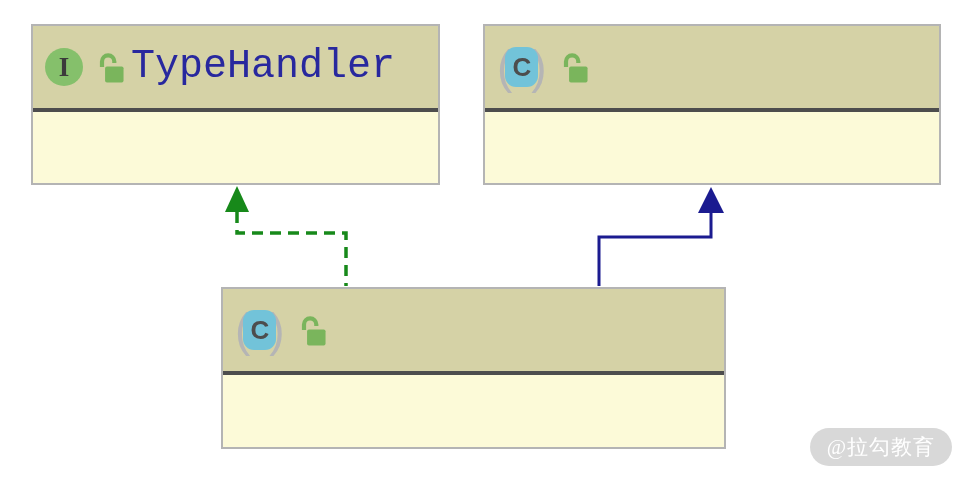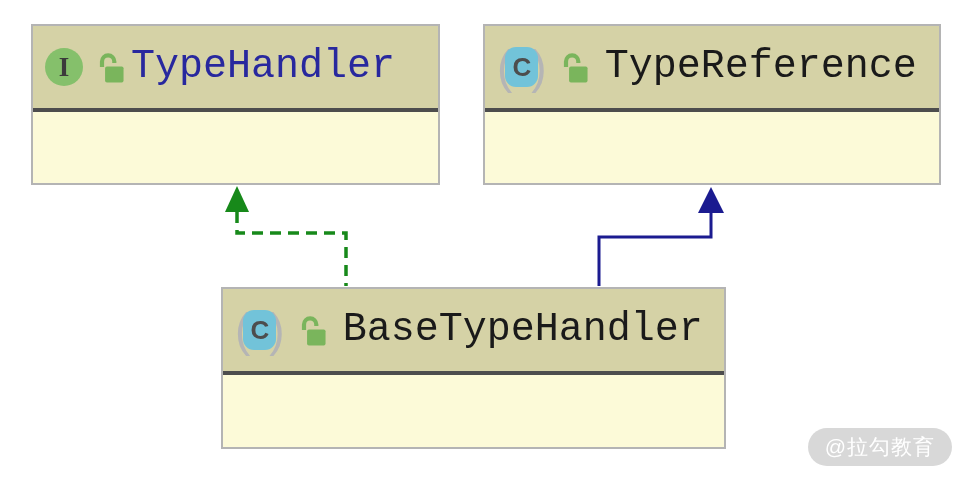--- a/index.html
+++ b/index.html
@@ -141,40 +141,38 @@
         <span class="paren open">(</span>
         <span class="class-badge">
           <span>C</span>
         </span>
         <span class="paren close">)</span>
       </span>
       <svg class="lock-icon" width="30" height="32" viewBox="0 0 24 26">
         <path d="M5.5 13 V8.5 a5 5 0 0 1 10 0 v1.2" fill="none" stroke-width="3.4" stroke="#7ab55c"></path>
         <rect x="8" y="12.5" width="15" height="13" rx="1.5" fill="#7ab55c"></rect>
       </svg>
-      <span class="node-title" style="color: rgb(26, 26, 26);">TypeReference</span>
     </div>
     <div class="node-sep"></div>
     <div class="node-body"></div>
   </div>
 
   <div class="uml-node" id="node-basetypehandler">
     <div class="node-header">
       <span class="class-icon">
         <span class="paren open">(</span>
         <span class="class-badge">
           <span>C</span>
         </span>
         <span class="paren close">)</span>
       </span>
       <svg class="lock-icon" width="30" height="32" viewBox="0 0 24 26">
         <path d="M5.5 13 V8.5 a5 5 0 0 1 10 0 v1.2" fill="none" stroke-width="3.4" stroke="#7ab55c"></path>
         <rect x="8" y="12.5" width="15" height="13" rx="1.5" fill="#7ab55c"></rect>
       </svg>
-      <span class="node-title" style="color: rgb(26, 26, 26);">BaseTypeHandler</span>
     </div>
     <div class="node-sep"></div>
     <div class="node-body"></div>
   </div>
 
-  <div class="watermark" style="background: rgb(216, 216, 216); color: rgb(255, 255, 255);">@拉勾教育</div>
+  <div class="watermark" style="background: rgb(216, 216, 216); color: rgb(255, 255, 255); font-family: Liberation Serif, serif;">@拉勾教育</div>
 
 </div>
 
 </body></html>

